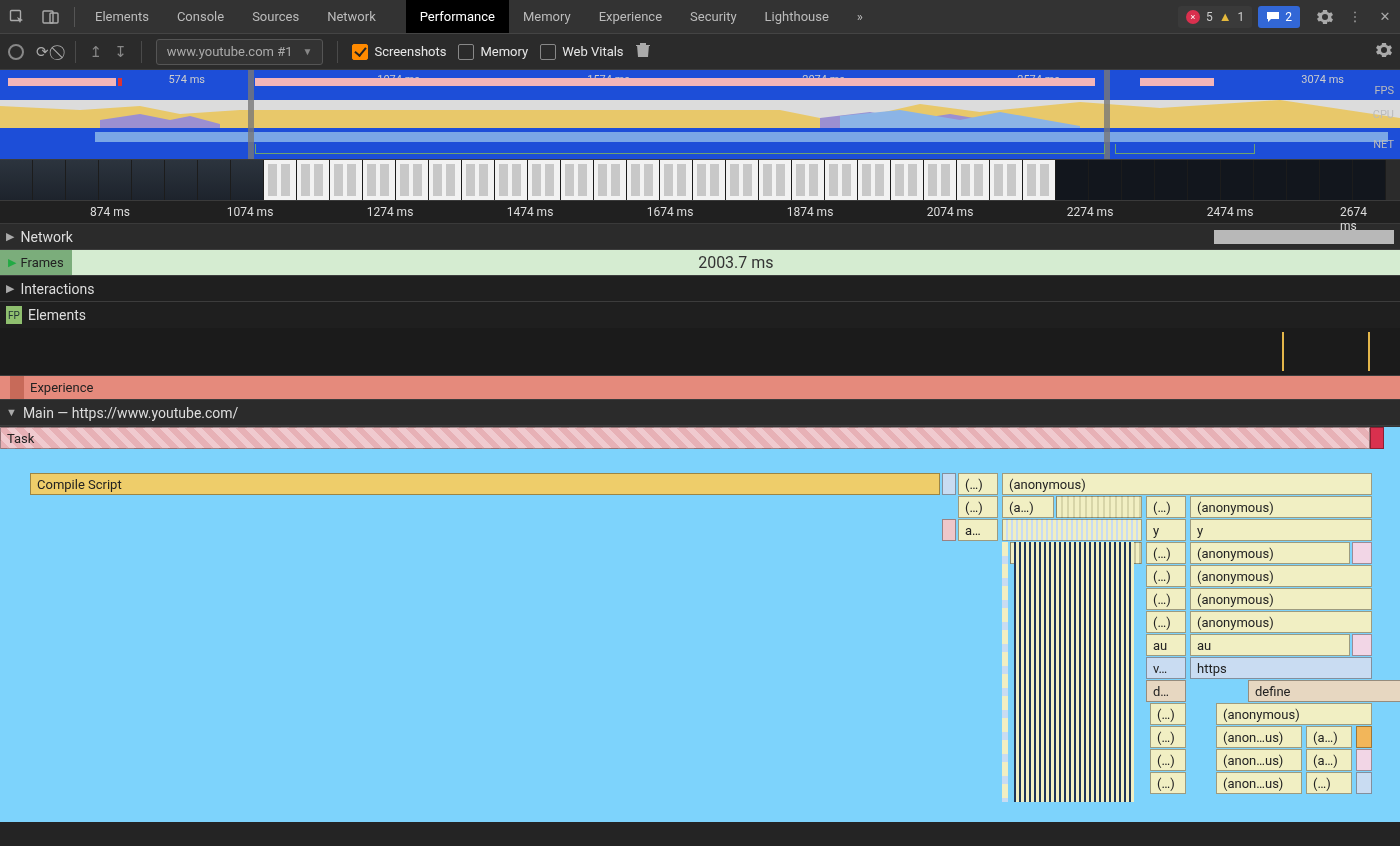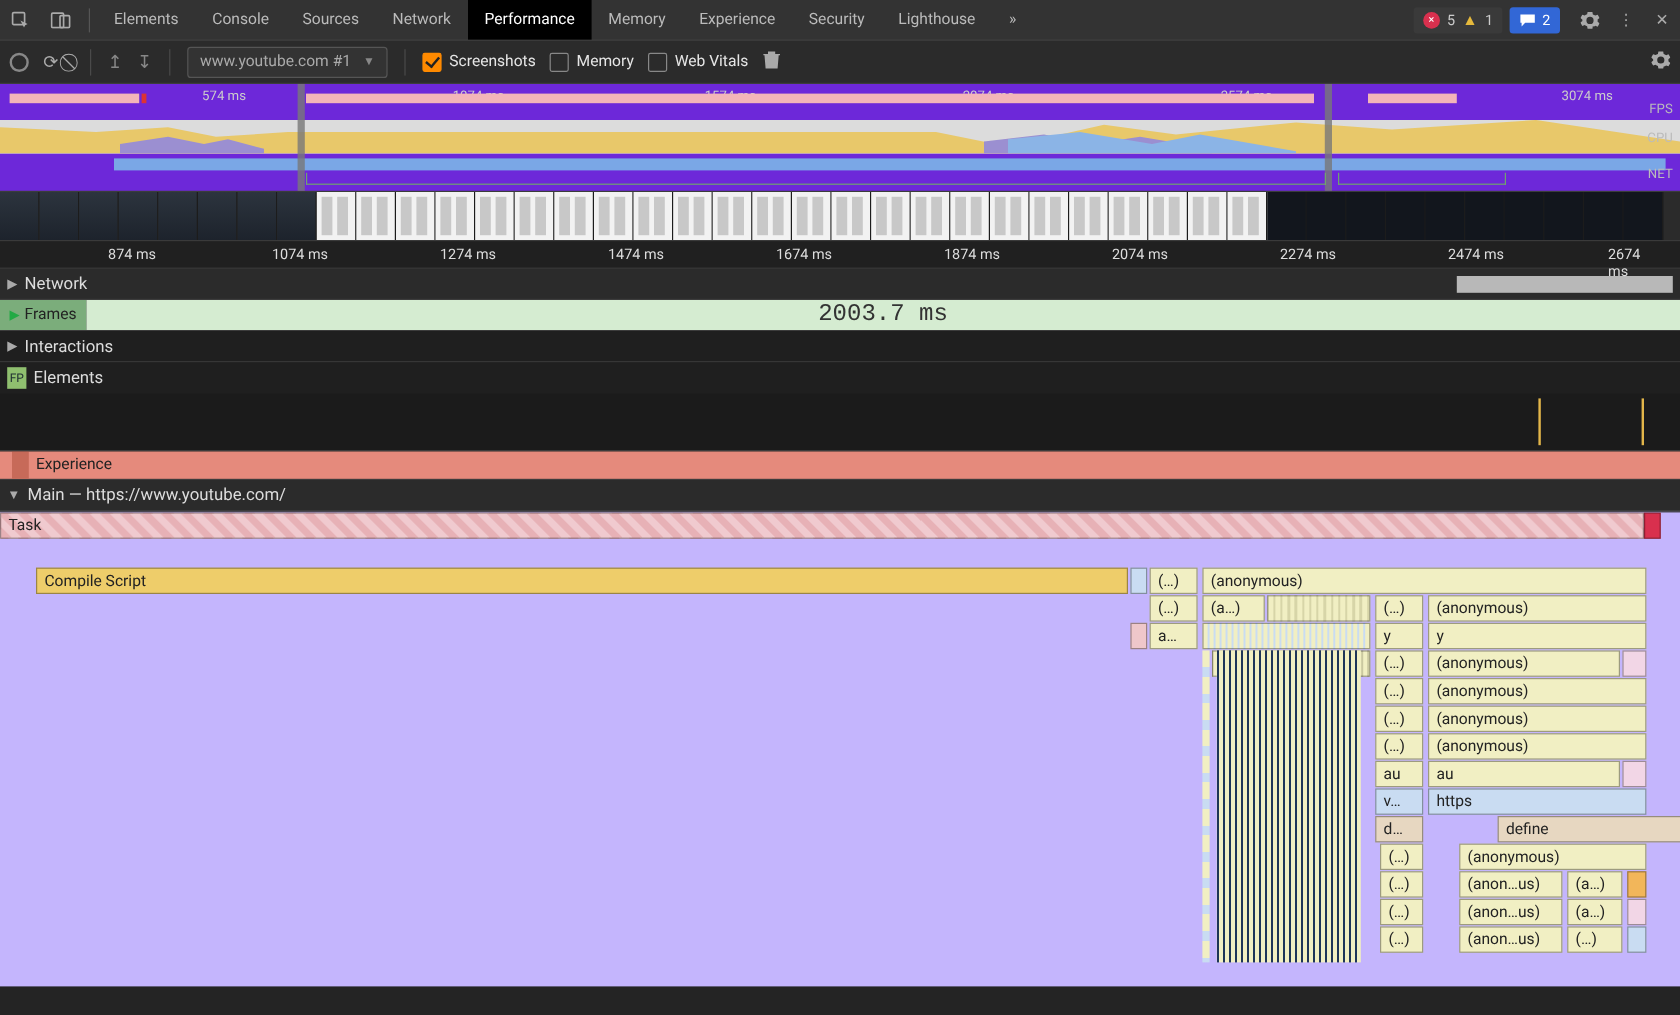--- a/index.html
+++ b/index.html
@@ -4,21 +4,21 @@
 <style>
   * { box-sizing: border-box; margin: 0; padding: 0; }
   html, body { width: 1400px; height: 846px; overflow: hidden; background: #242424; font-family: "Segoe UI", Roboto, Arial, sans-serif; font-size: 13px; color: #ccc; }
   
   .tabbar { display:flex; align-items:center; height:34px; background:#333; border-bottom:1px solid #444;}
   .tabbar .pick     { width:34px; display:flex; justify-content:center; align-items:center; color:#aaa;}
   .tabbar .device   { width:34px; display:flex; justify-content:center; align-items:center; color:#aaa;}
   .tabbar .sep      { width:1px; height:20px; background:#555; margin:0 6px;}
   .tabs { display:flex; height:100%; }
   .tab { display:flex; align-items:center; padding:0 14px; color:#bbb; cursor:default;}
-  .tab.active { background:#000; color:#fff;}
+  .tab.active { background:#000; color:#fff;margin-left:16px;}
   .tabbar .spacer { flex:1;}
   .tabbar .err { display:flex; align-items:center; height:22px; border-radius:3px; background:#3a3a3a; margin-right:6px; padding:0 8px; font-size:12px; gap:6px;}
   .tabbar .err .dot-red { width:14px;height:14px;border-radius:50%;background:#d9304e;display:inline-flex;align-items:center;justify-content:center;color:#fff;font-size:9px;}
   .tabbar .err .tri { color:#e5b93c; font-size:13px;}
   .tabbar .msgs { display:flex;align-items:center; height:22px;border-radius:3px;background:#3267d6;color:#fff;padding:0 8px;margin-right:10px; font-size:12px; gap:5px;}
   .tabbar .icon-btn { width:30px; display:flex; justify-content:center; align-items:center; color:#aaa;}
   
   .toolbar { display:flex; align-items:center; height:36px; background:#2b2b2b; border-bottom:1px solid #3c3c3c; padding:0 8px; gap:12px;}
   .toolbar .circle { width:16px;height:16px;border-radius:50%;border:2px solid #888;}
   .toolbar .reload { color:#aaa; font-size:15px;}
@@ -28,21 +28,21 @@
   .toolbar .select { display:flex;align-items:center; gap:10px; height:26px; border:1px solid #555; border-radius:3px; background:#333; padding:0 10px; color:#aaa; }
   .toolbar .select .caret{color:#888;font-size:10px;}
   .checkblock { display:flex; align-items:center; gap:6px; color:#e6e6e6;}
   .checkblock .box { width:16px;height:16px;border:1px solid #888;border-radius:2px;display:flex;align-items:center;justify-content:center;}
   .checkblock.checked .box{background:#ff8a00;border-color:#ff8a00;}
   .checkblock.checked .box::after{content:"";width:5px;height:9px;border:solid #222;border-width:0 2px 2px 0;transform:rotate(40deg);margin-top:-2px;}
   .toolbar .trash{color:#aaa;font-size:14px;}
   .toolbar .spacer{flex:1;}
   .toolbar .gear{color:#aaa;font-size:15px;}
   
-  .overview { position:relative; background:#6d28d9; height:90px; border-bottom:1px solid #3c3c3c;}
+  .overview { position:relative; background:#1d4ed8; height:90px; border-bottom:1px solid #3c3c3c;}
   .ov-ruler { position:absolute; top:0; left:0; right:0; height:22px;}
   .ov-tick { position:absolute; top:3px; font-size:11px; color:#ccc; transform:translateX(-100%); white-space:nowrap;}
   .ov-bar  { position:absolute; top:8px; height:8px;}
   .ov-bar.pink{background:#f3b5b9;}
   .ov-cpu  { position:absolute; top:30px; height:28px; left:0; right:0; background:#dcdcdc;}
   .ov-cpu svg{position:absolute;bottom:0;left:0;right:0;}
   .ov-net  { position:absolute; top:62px; left:95px; right:12px; height:10px; background:#7aa7e6;}
   .ov-lbl  { position:absolute; right:6px; font-size:11px; color:#bbb;}
   .ov-handle{position:absolute;top:0;bottom:0;width:6px;background:rgba(120,120,120,.8);}
   .ov-brace{position:absolute;top:74px;height:10px;border:1px solid #6fa36f;border-top:none;}
@@ -56,29 +56,29 @@
   .fthumb.darkP{background:#12161d;}
   
   .ruler{height:24px;position:relative;background:#202020;border-top:1px solid #3a3a3a;border-bottom:1px solid #3a3a3a;}
   .rtick{position:absolute;top:4px;font-size:12px;color:#ddd;transform:translateX(-50%);}
   
   .track-row{display:flex;align-items:center;height:26px;background:#2b2b2b;border-bottom:1px solid #3c3c3c;padding-left:6px;color:#ddd;font-size:14px;}
   .track-row .tri{color:#aaa;margin-right:6px;font-size:11px;display:inline-block;}
   .track-row.darker{background:#1f1f1f;}
   .frames-row{height:26px;display:flex;align-items:stretch;border-bottom:1px solid #3c3c3c;}
   .frames-badge{background:#7bad7b;color:#222;font-size:13px;display:flex;align-items:center;padding:0 8px;gap:4px;}
-  .frames-body{flex:1;background:#d5ecd1;color:#333;display:flex;align-items:center;justify-content:center;font-size:20px;font-family:Liberation Mono, monospace;}
+  .frames-body{flex:1;background:#d5ecd1;color:#333;display:flex;align-items:center;justify-content:center;font-size:16px;}
   .timings-body{height:48px;background:#1b1b1b;position:relative;border-bottom:1px solid #3c3c3c;}
   .timings-body .marker{position:absolute;top:4px;bottom:4px;width:2px;background:#e3b64a;}
   .exp-row{height:24px;background:#e58a7c;display:flex;align-items:center;color:#222;padding-left:10px;border-bottom:1px solid #3c3c3c;}
   .exp-row .stub{width:14px;height:100%;background:#c76a59;margin-right:6px;}
   
   .main-hdr{height:26px;display:flex;align-items:center;background:#2b2b2b;padding-left:6px;font-size:14px;color:#ddd;border-bottom:1px solid #3c3c3c;}
   .main-hdr .tri{color:#aaa;margin-right:6px;font-size:11px;}
-  .flame{position:relative;height:396px;background:#c4b5fd;overflow:hidden;border-top:1px solid #333;}
+  .flame{position:relative;height:396px;background:#7dd3fc;overflow:hidden;border-top:1px solid #333;}
   .fl{position:absolute;height:22px;border:1px solid rgba(0,0,0,.35);font-size:13px;color:#222;padding:0 6px;display:flex;align-items:center;overflow:hidden;white-space:nowrap;}
   .c-task{background:#efc7ca;}
   .c-ylw {background:#eecd6a;}
   .c-fn  {background:#f1efc3;}
   .c-blue{background:#c9dcf2;}
   .c-tan {background:#e7d7c1;}
   .c-pink{background:#f2d6e6;}
   .c-ora {background:#f2b65a;}
   .hatch{background:repeating-linear-gradient(45deg,#e7b1b6 0 6px,#f0cacf 6px 12px);} 
 </style>

